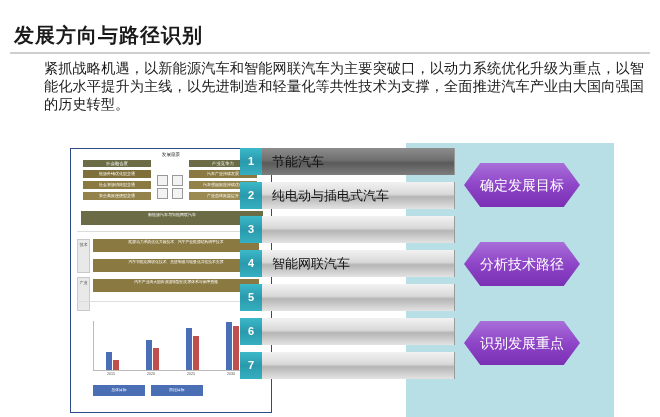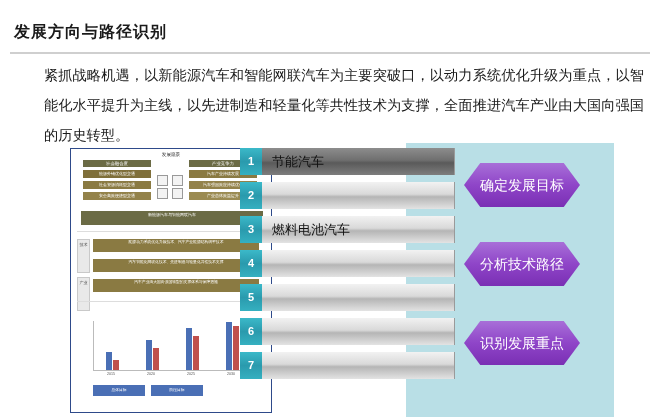--- a/index.html
+++ b/index.html
@@ -19,43 +19,44 @@
     left: 0; top: 0;
     width: 660px;
     height: 417px;
     background: #ffffff;
   }
   
   .title {
     position: absolute;
     left: 14px;
     top: 22px;
-    font-size: 16px;
+    font-size: 20px;
     font-weight: bold;
     color: #1a1a1a;
     letter-spacing: 1px;
   }
   .title-rule {
     position: absolute;
     left: 10px;
     top: 52px;
     width: 640px;
     height: 2px;
     background: #cfcfcf;
   }
   
   .para {
     position: absolute;
     left: 44px;
     top: 60px;
     width: 600px;
     font-size: 14.2px;
-    line-height: 30px;
+    line-height: 18px;
     color: #1a1a1a;
     text-align: justify;
+    font-family: Liberation Mono, monospace;
   }
   
   .content {
     position: absolute;
     left: 48px;
     top: 143px;
     width: 566px;
     height: 274px;
   }
   .panel-bg {
@@ -359,31 +360,32 @@
 
       <div class="nitem" style="top:0px;">
         <div class="num">1</div>
         <div class="bar dark"></div>
         <div class="lbl">节能汽车</div>
       </div>
 
       <div class="nitem" style="top:34px;">
         <div class="num">2</div>
         <div class="bar"></div>
+        <div class="lbl onlight">纯电动与插电式汽车</div>
       </div>
 
       <div class="nitem" style="top:68px;">
         <div class="num">3</div>
         <div class="bar"></div>
-        <div class="lbl onlight">燃料电池汽车</div>
       </div>
 
       <div class="nitem" style="top:102px;">
         <div class="num">4</div>
         <div class="bar"></div>
+        <div class="lbl onlight">智能网联汽车</div>
       </div>
 
       <div class="nitem" style="top:136px;">
         <div class="num">5</div>
         <div class="bar"></div>
       </div>
 
       <div class="nitem" style="top:170px;">
         <div class="num">6</div>
         <div class="bar"></div>

